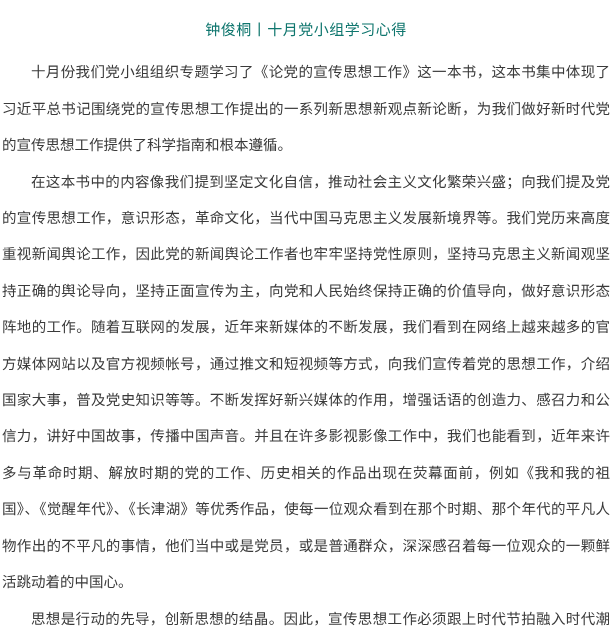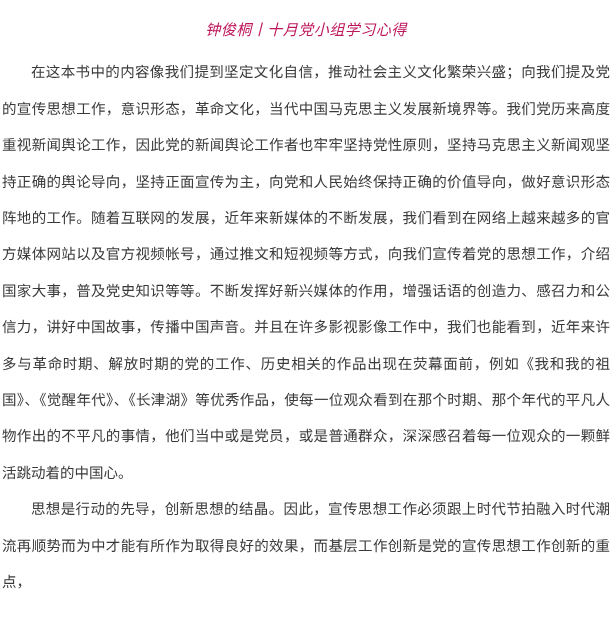--- a/index.html
+++ b/index.html
@@ -21,34 +21,34 @@
     background: #ffffff;
     color: #3a3a3a;
   }
   .doc-title {
     margin: 0 0 6px 0;
     text-align: center;
     font-size: 15px;
     font-weight: normal;
     letter-spacing: 0.5px;
     line-height: 36.4px;
-    color: #be185d;
-    font-style: italic;
+    color: #0f766e;
   }
   .doc-paragraph {
     margin: 0;
     font-size: 14.5px;
     line-height: 36.4px;
     text-align: justify;
     text-justify: inter-character;
     text-indent: 2em;
     word-break: break-all;
     color: #3a3a3a;
   }
 </style>
 </head>
 <body>
 
 <div class="page">
   <h1 class="doc-title">钟俊桐丨十月党小组学习心得</h1>
+  <p class="doc-paragraph">十月份我们党小组组织专题学习了《论党的宣传思想工作》这一本书，这本书集中体现了习近平总书记围绕党的宣传思想工作提出的一系列新思想新观点新论断，为我们做好新时代党的宣传思想工作提供了科学指南和根本遵循。</p>
   <p class="doc-paragraph">在这本书中的内容像我们提到坚定文化自信，推动社会主义文化繁荣兴盛；向我们提及党的宣传思想工作，意识形态，革命文化，当代中国马克思主义发展新境界等。我们党历来高度重视新闻舆论工作，因此党的新闻舆论工作者也牢牢坚持党性原则，坚持马克思主义新闻观坚持正确的舆论导向，坚持正面宣传为主，向党和人民始终保持正确的价值导向，做好意识形态阵地的工作。随着互联网的发展，近年来新媒体的不断发展，我们看到在网络上越来越多的官方媒体网站以及官方视频帐号，通过推文和短视频等方式，向我们宣传着党的思想工作，介绍国家大事，普及党史知识等等。不断发挥好新兴媒体的作用，增强话语的创造力、感召力和公信力，讲好中国故事，传播中国声音。并且在许多影视影像工作中，我们也能看到，近年来许多与革命时期、解放时期的党的工作、历史相关的作品出现在荧幕面前，例如《我和我的祖国》、《觉醒年代》、《长津湖》等优秀作品，使每一位观众看到在那个时期、那个年代的平凡人物作出的不平凡的事情，他们当中或是党员，或是普通群众，深深感召着每一位观众的一颗鲜活跳动着的中国心。</p>
   <p class="doc-paragraph">思想是行动的先导，创新思想的结晶。因此，宣传思想工作必须跟上时代节拍融入时代潮流再顺势而为中才能有所作为取得良好的效果，而基层工作创新是党的宣传思想工作创新的重点，</p>
 </div>
 
 </body></html>

